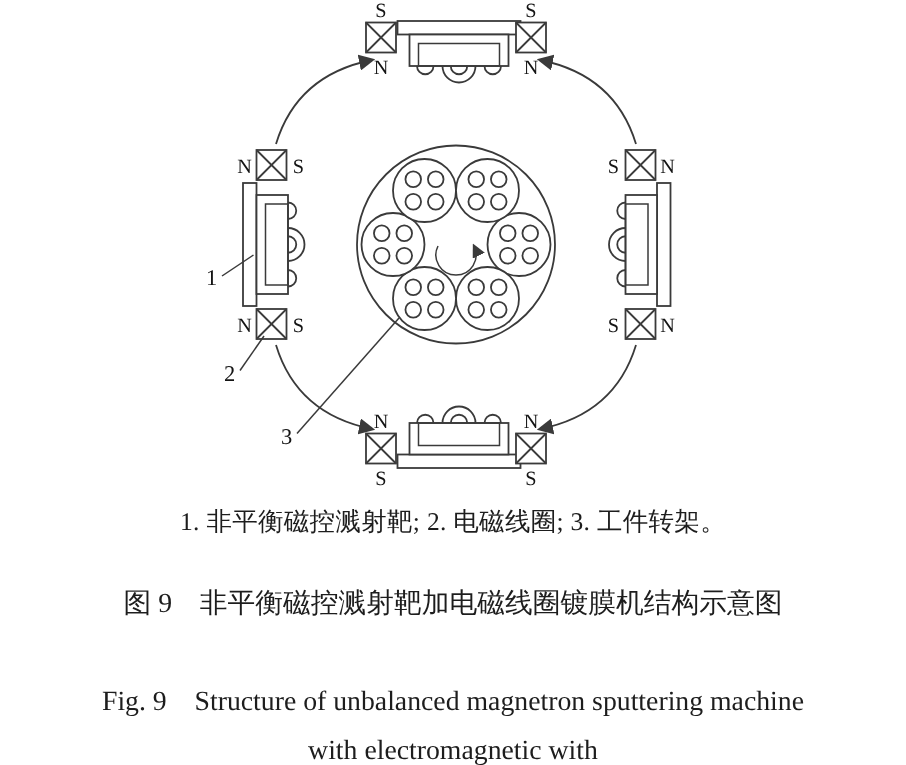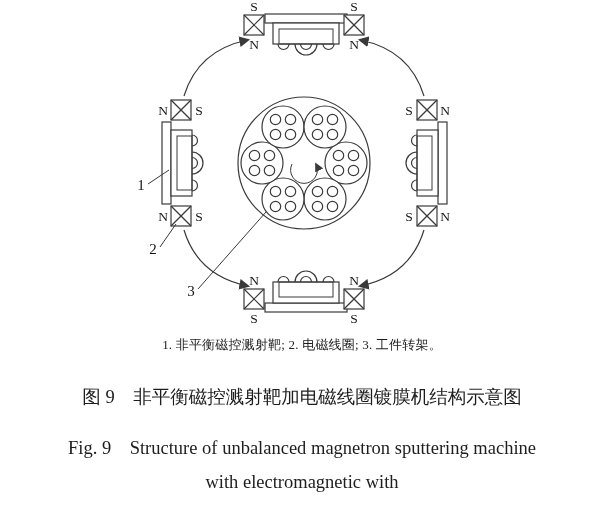--- a/index.html
+++ b/index.html
@@ -6,23 +6,23 @@
   .figure { position:relative; width:604px; height:510px; background:#ffffff; overflow:hidden;
             font-family:"Liberation Serif", serif; color:#1d1d1d; }
   svg { display:block; }
   .ln    { fill:none; stroke:#3a3a3a; stroke-width:1.2; }
   .thin  { fill:none; stroke:#3a3a3a; stroke-width:1; }
   .shape { fill:#ffffff; stroke:#3a3a3a; stroke-width:1.2; }
   svg text { font-family:"Liberation Serif", serif; fill:#141414; }
   .pole    { font-size:13.5px; text-anchor:middle; }
   .callout { font-size:15px;  text-anchor:middle; }
   .cap    { text-align:center; margin:0; }
-  .legend { margin-top:6px;  font-size:13px;   letter-spacing:.2px; }
+  .legend { margin-top:6px;  font-size:17px;   letter-spacing:.2px; }
   .zh     { margin-top:30px; font-size:18.5px; }
-  .en     { margin-top:26px; font-size:18.5px;font-family:Liberation Serif, serif; }
+  .en     { margin-top:40px; font-size:18.5px;font-family:Liberation Serif, serif; }
   .en2    { margin-top:12px; font-size:18.5px; }
 </style>
 </head>
 <body>
 
 <div class="figure">
 
   <svg width="604" height="330" viewBox="0 0 604 330">
     <defs>
       <marker id="arr" viewBox="0 0 10 10" refX="8" refY="5" markerWidth="9" markerHeight="9" orient="auto">

